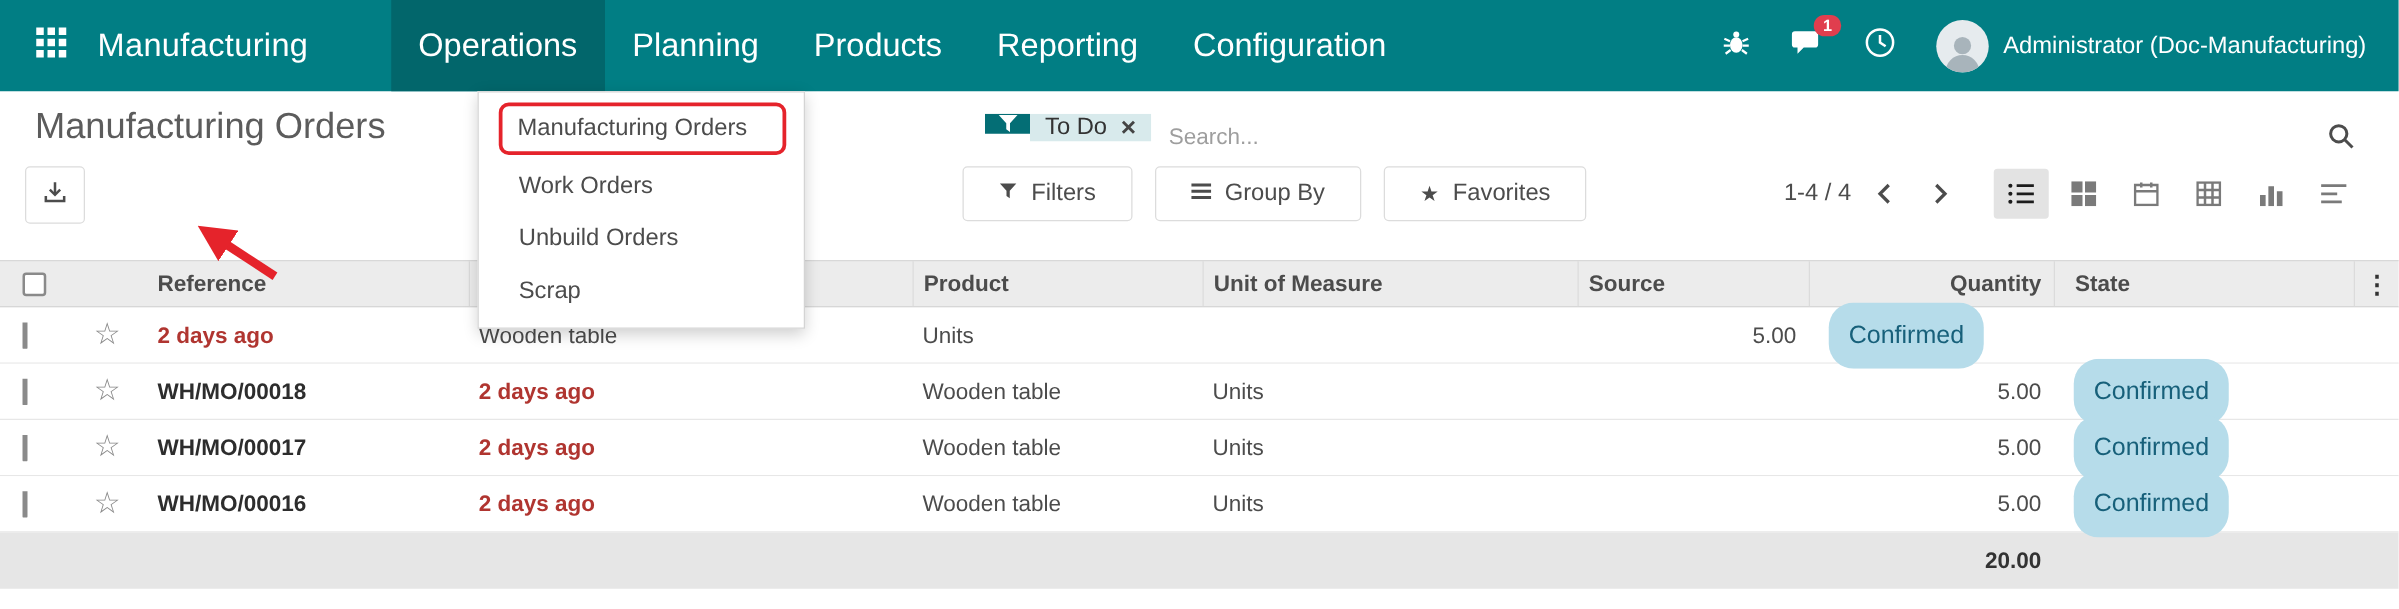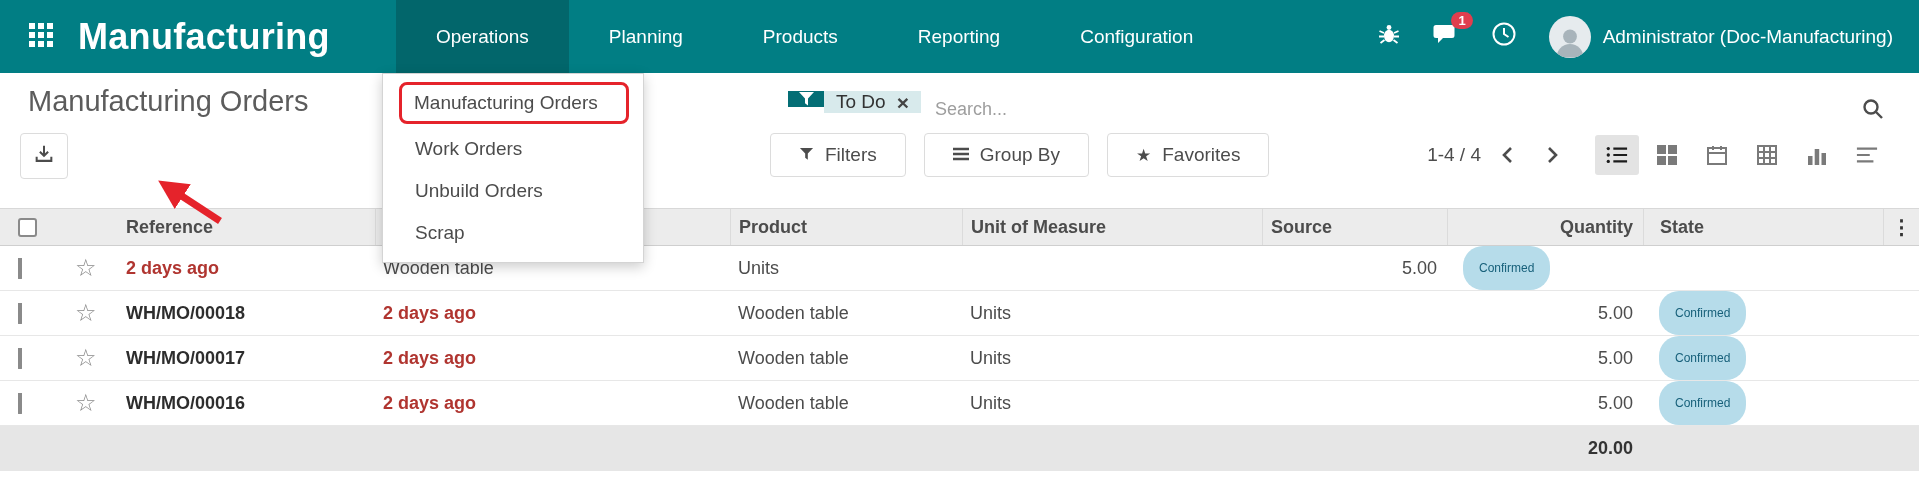--- a/index.html
+++ b/index.html
@@ -9,23 +9,23 @@
   }
   *{box-sizing:border-box;}
   html,body{margin:0;padding:0;}
   body{
     width:1919px;height:487px;position:relative;overflow:hidden;
     background:#fff;color:#4c4c4c;font-family:"Liberation Sans",sans-serif;
   }
   
   .navbar{height:73px;background:var(--nav);display:flex;align-items:center;color:#fff;position:relative;z-index:10;}
   .apps-btn{margin-left:20px;padding:8px;display:flex;align-items:center;cursor:pointer;}
-  .brand{font-size:36px;font-weight:700;margin-left:16px;letter-spacing:.3px;cursor:pointer;}
+  .brand{font-size:26px;font-weight:400;margin-left:16px;letter-spacing:.3px;cursor:pointer;}
   .nav-menu{display:flex;height:100%;margin-left:66px;}
-  .nav-item{display:flex;align-items:center;padding:0 40px;font-size:19px;cursor:pointer;white-space:nowrap;}
+  .nav-item{display:flex;align-items:center;padding:0 22px;font-size:26px;cursor:pointer;white-space:nowrap;}
   .nav-item.active{background:var(--nav-active);}
   .nav-right{margin-left:auto;display:flex;align-items:center;gap:32px;padding-right:26px;font-size:19px;}
   .icon-btn{position:relative;display:flex;align-items:center;cursor:pointer;}
   .msg-badge{position:absolute;top:-10px;right:-14px;background:var(--badge-red);color:#fff;
     font-size:13px;font-weight:bold;border-radius:10px;padding:2px 7px;line-height:1;}
   .user{display:flex;align-items:center;gap:12px;cursor:pointer;white-space:nowrap;}
   .avatar{width:42px;height:42px;border-radius:50%;background:#e6ebee;display:flex;align-items:flex-end;justify-content:center;overflow:hidden;}
   
   .control-panel{position:relative;height:135px;background:#fff;}
   .page-title{position:absolute;left:28px;top:12px;font-size:29px;color:#5c5c5c;font-weight:400;}
@@ -61,21 +61,21 @@
   .hc.qty{justify-content:flex-end;padding-right:10px;}
   .hc.state{padding-left:16px;}
   .hc.opt{justify-content:center;font-size:20px;color:#333;font-weight:700;}
   .tbody-row{height:45px;border-bottom:1px solid #e7e7e7;background:#fff;cursor:pointer;}
   .bc{padding:0 8px;white-space:nowrap;overflow:hidden;}
   .bc.ref{font-weight:700;color:#2d2d2d;}
   .bc.date{color:var(--date-red);font-weight:700;}
   .bc.qty{text-align:right;padding-right:10px;}
   .bc.state-cell{padding-left:16px;}
   .badge-state{display:inline-block;background:var(--badge-bg);color:var(--badge-text);border-radius:20px;
-    padding:15px 16px;font-size:12px;}
+    padding:15px 16px;font-size:20px;}
   .tfoot{height:45px;background:#e6e6e6;font-weight:700;color:#333;}
   .cb{width:19px;height:19px;border:2px solid #8a8a8a;border-radius:3px;background:#fff;margin-left:10px;cursor:pointer;}
   .star{font-size:24px;color:#8a8a8a;margin-left:12px;cursor:pointer;line-height:1;}
   
   .dropdown{position:absolute;left:382px;top:73px;width:262px;background:#fff;border:1px solid #d4d4d4;
     box-shadow:0 4px 12px rgba(0,0,0,.2);z-index:40;padding:8px 0;}
   .dd-item{padding:10px 16px 10px 32px;font-size:19px;color:#4c4c4c;cursor:pointer;white-space:nowrap;}
   .dd-item.highlighted{border:3px solid var(--annotation);border-radius:8px;margin:0 14px 4px 16px;padding:7px 12px;}
 </style>
 </head>

